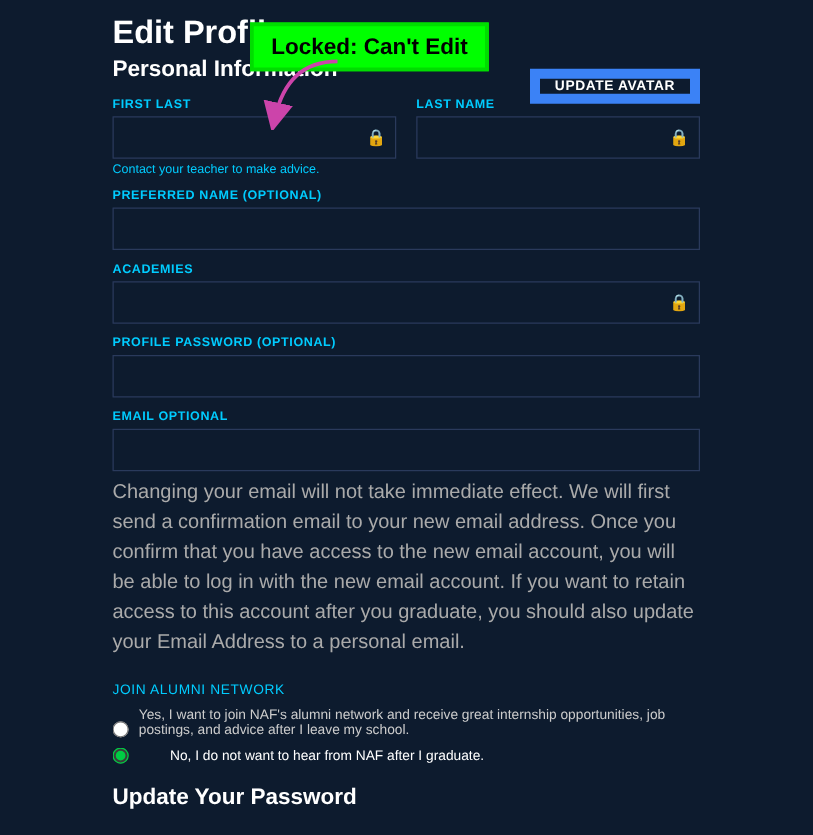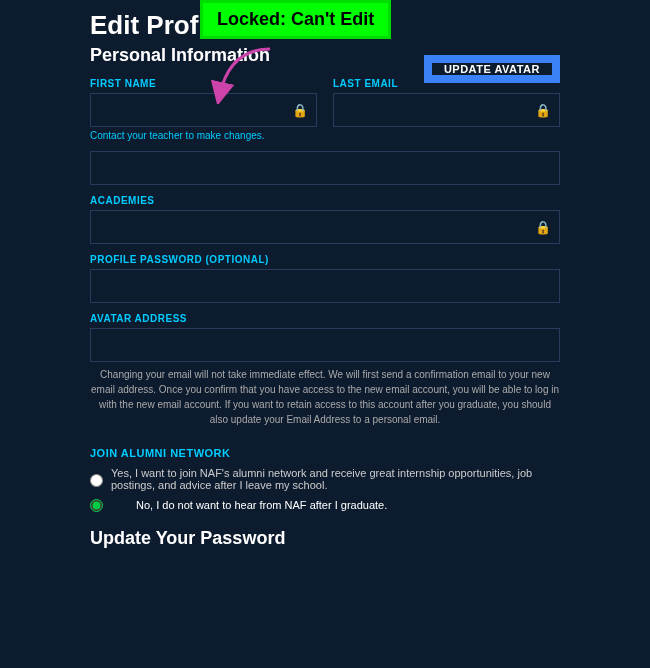--- a/index.html
+++ b/index.html
@@ -42,21 +42,21 @@
       border: 8px solid #3b82f6;
       padding: 0 12px;
       font-size: 11px;
       font-weight: bold;
       cursor: pointer;
       letter-spacing: 0.5px;
     }
 
     .locked-tooltip {
       position: absolute;
-      top: 0;
+      top: 18px;
       left: 200px;
       background-color: #00ff00;
       color: #000000;
       font-size: 18px;
       font-weight: bold;
       padding: 6px 14px;
       border: 3px solid #00dd00;
       z-index: 10;
     }
 
@@ -127,45 +127,44 @@
       pointer-events: none;
     }
 
     .helper-text {
       font-size: 10px;
       color: #00ccff;
       margin-top: 3px;
     }
 
     .email-note {
-      font-size: 10px;
+      font-size: 16px;
       color: #aaaaaa;
       margin-top: 5px;
       line-height: 1.5;
-      text-align: center;
     }
 
     .section-subtitle {
       font-size: 11px;
-      font-weight: bold;
+      font-weight: normal;
       color: #00ccff;
       letter-spacing: 0.5px;
       margin-bottom: 8px;
       margin-top: 10px;
     }
 
     .radio-group {
       display: flex;
       flex-direction: column;
       gap: 6px;
     }
 
     .radio-item {
       display: flex;
-      align-items: center;
+      align-items: flex-end;
       gap: 8px;
       font-size: 11px;
       color: #cccccc;
     }
 
     .radio-item input[type="radio"] {
       margin-top: 2px;
       accent-color: #00cc44;
     }
 
@@ -208,38 +207,39 @@
 
   <h1 class="page-title">Edit Profile</h1>
 
   <div style="position: relative; margin-bottom: 12px;">
     <h2 class="section-title">Personal Information</h2>
     <button class="update-avatar-btn">UPDATE AVATAR</button>
   </div>
 
   <div class="form-row">
     <div class="form-group">
-      <label class="field-label">FIRST NAME</label>
+      <label class="field-label">FIRST LAST</label>
       <div class="input-wrapper">
         <input type="text" class="field-input" disabled="" style="">
         <span class="lock-icon">🔒</span>
       </div>
-      <span class="helper-text">Contact your teacher to make changes.</span>
+      <span class="helper-text">Contact your teacher to make advice.</span>
     </div>
     <div class="form-group">
-      <label class="field-label">LAST EMAIL</label>
+      <label class="field-label">LAST NAME</label>
       <div class="input-wrapper">
         <input type="text" class="field-input" disabled="" style="">
         <span class="lock-icon">🔒</span>
       </div>
     </div>
   </div>
 
   <div class="form-row">
     <div class="form-group">
+      <label class="field-label">PREFERRED NAME (OPTIONAL)</label>
       <div class="input-wrapper">
         <input type="text" class="field-input" style="">
       </div>
     </div>
   </div>
 
   <div class="form-row">
     <div class="form-group full-width">
       <label class="field-label">ACADEMIES</label>
       <div class="input-wrapper">
@@ -253,21 +253,21 @@
     <div class="form-group full-width">
       <label class="field-label">PROFILE PASSWORD (OPTIONAL)</label>
       <div class="input-wrapper">
         <input type="text" class="field-input" style="">
       </div>
     </div>
   </div>
 
   <div class="form-row">
     <div class="form-group full-width">
-      <label class="field-label">AVATAR ADDRESS</label>
+      <label class="field-label">EMAIL OPTIONAL</label>
       <div class="input-wrapper">
         <input type="text" class="field-input" style="">
       </div>
       <p class="email-note">Changing your email will not take immediate effect. We will first send a confirmation email to your new email address. Once you confirm that you have access to the new email account, you will be able to log in with the new email account. If you want to retain access to this account after you graduate, you should also update your Email Address to a personal email.</p>
     </div>
   </div>
 
   <div class="form-row">
     <div class="form-group full-width">
       <div class="section-subtitle">JOIN ALUMNI NETWORK</div>

